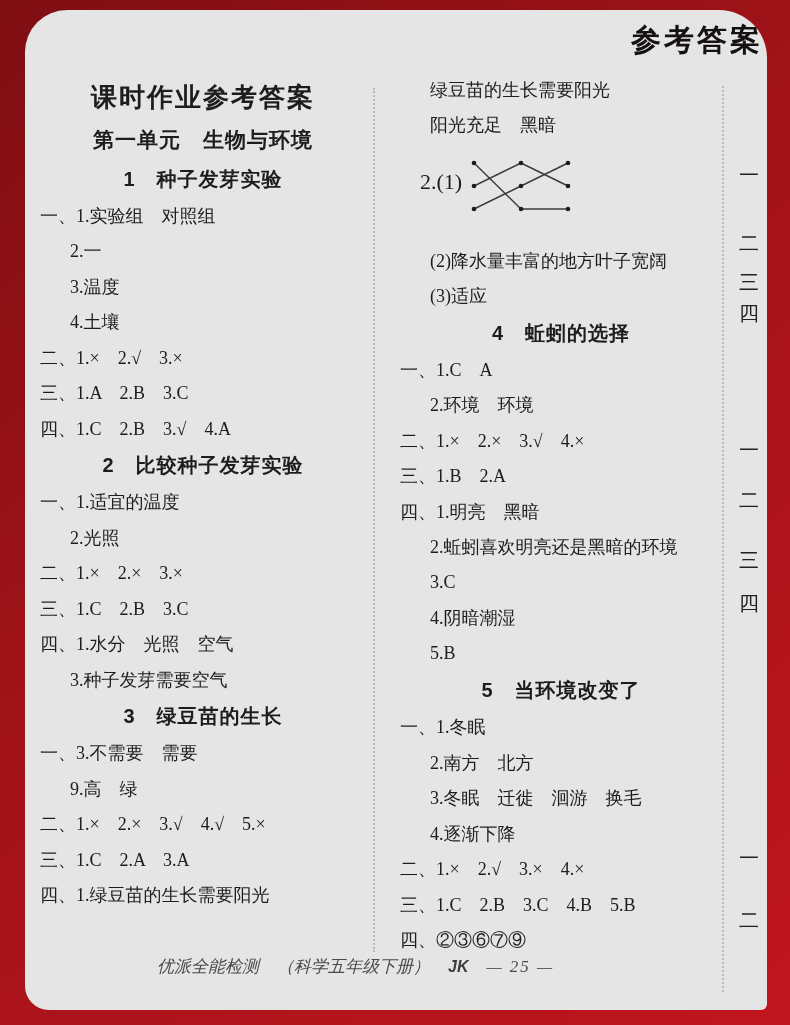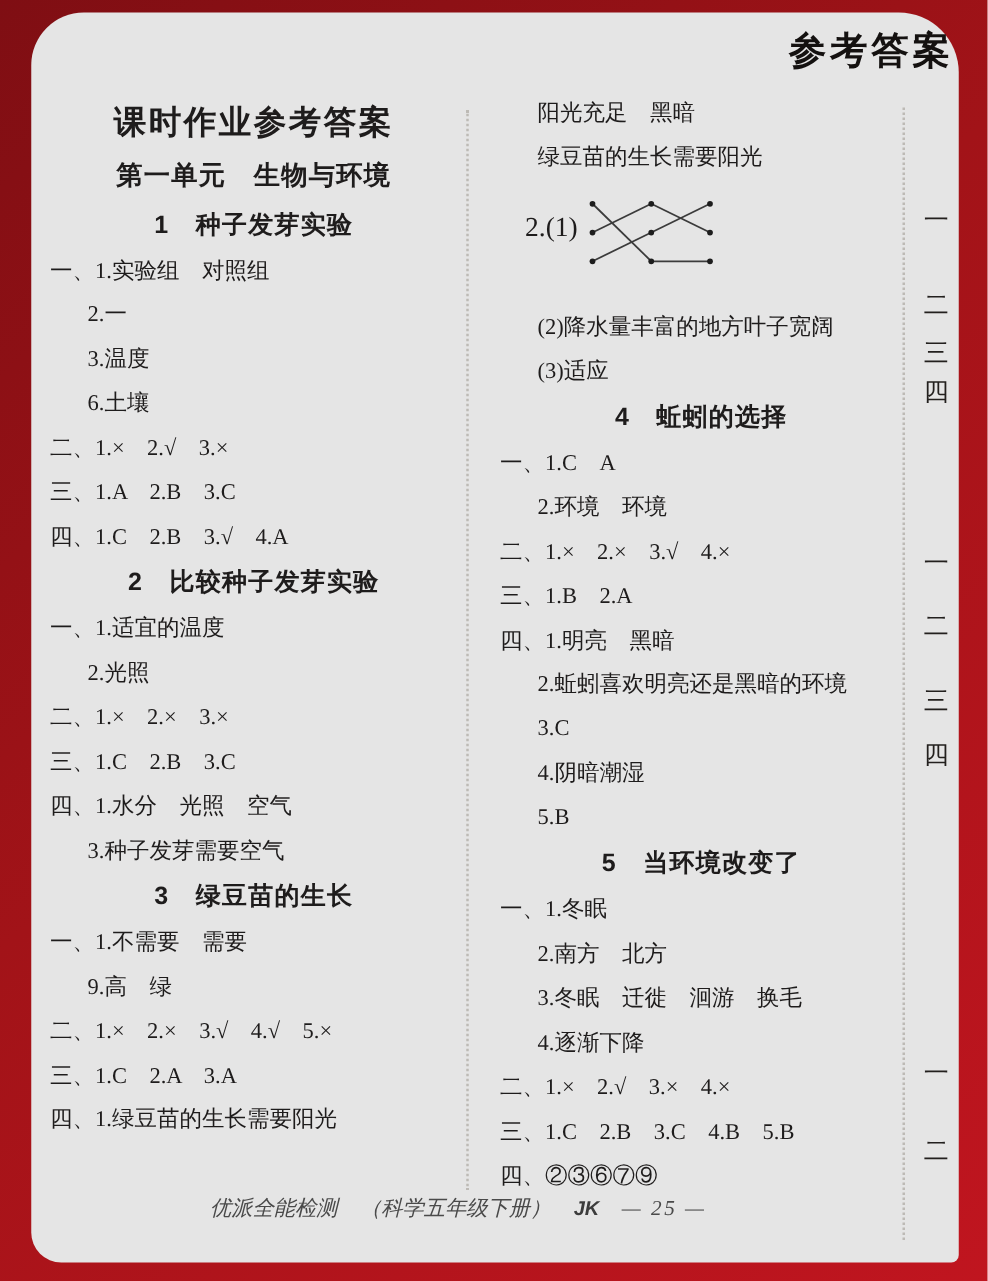--- a/index.html
+++ b/index.html
@@ -30,65 +30,65 @@
   .h3{height:38px;justify-content:center;font-family:"Liberation Sans",sans-serif;font-weight:700;font-size:20px;letter-spacing:1px;}
   .sub{padding-left:30px;}
   .diagram{height:100px;position:relative;align-items:flex-start;}
   .dlabel{margin:26px 0 0 20px;font-size:22px;}
   svg.match{position:absolute;left:64px;top:12px;}
   .divider{position:absolute;border-left:2px dotted #bdbab5;width:0;}
   .divider-mid{left:348px;top:78px;height:864px;}
   .divider-right{left:697px;top:76px;height:906px;}
   .edge-frag{position:absolute;left:714px;width:34px;font-size:20px;color:#23201e;}
   .footer{
-    position:absolute;left:143px;top:945px;
+    position:absolute;left:132px;top:945px;
     display:flex;align-items:baseline;gap:18px;
     font-style:italic;font-size:17px;color:#4a4a4a;white-space:nowrap;
   }
   .footer .brand{font-weight:700;font-family:"Liberation Sans",sans-serif;font-size:16px;color:#3c3c3c;}
   .footer .pageno{letter-spacing:2px;}
 </style>
 </head>
 <body style="background: linear-gradient(140deg, rgb(127, 14, 19), rgb(162, 19, 24) 45%, rgb(192, 21, 31));">
 
 <div class="page" style="background: #e5e5e5;">
   <div class="corner-title">参考答案</div>
 
   <div class="col col-left">
     <div class="page-title">课时作业参考答案</div>
     <div id="left-lines">
         <div class="line h2">第一单元　生物与环境</div>
         <div class="line h3">1　种子发芽实验</div>
         <div class="line item">一、1.实验组　对照组</div>
         <div class="line sub">2.一</div>
         <div class="line sub">3.温度</div>
-        <div class="line sub">6.土壤</div>
+        <div class="line sub">4.土壤</div>
         <div class="line item">二、1.×　2.√　3.×</div>
         <div class="line item">三、1.A　2.B　3.C</div>
         <div class="line item">四、1.C　2.B　3.√　4.A</div>
         <div class="line h3">2　比较种子发芽实验</div>
         <div class="line item">一、1.适宜的温度</div>
         <div class="line sub">2.光照</div>
         <div class="line item">二、1.×　2.×　3.×</div>
         <div class="line item">三、1.C　2.B　3.C</div>
         <div class="line item">四、1.水分　光照　空气</div>
         <div class="line sub">3.种子发芽需要空气</div>
         <div class="line h3">3　绿豆苗的生长</div>
-        <div class="line item">一、1.不需要　需要</div>
+        <div class="line item">一、3.不需要　需要</div>
         <div class="line sub">9.高　绿</div>
         <div class="line item">二、1.×　2.×　3.√　4.√　5.×</div>
         <div class="line item">三、1.C　2.A　3.A</div>
         <div class="line item">四、1.绿豆苗的生长需要阳光</div>
       </div>
   </div>
 
   <div class="col col-right">
     <div id="right-lines">
+        <div class="line sub">绿豆苗的生长需要阳光</div>
         <div class="line sub">阳光充足　黑暗</div>
-        <div class="line sub">绿豆苗的生长需要阳光</div>
         <div class="line diagram">
           <span class="dlabel">2.(1)</span>
           <svg width="116" height="64" class="match">
             <line x1="10" y1="8" x2="57" y2="54" stroke="#3b3b3b" stroke-width="1.4"></line>
             <line x1="10" y1="31" x2="57" y2="8" stroke="#3b3b3b" stroke-width="1.4"></line>
             <line x1="10" y1="54" x2="57" y2="31" stroke="#3b3b3b" stroke-width="1.4"></line>
             <line x1="57" y1="8" x2="104" y2="31" stroke="#3b3b3b" stroke-width="1.4"></line>
             <line x1="57" y1="31" x2="104" y2="8" stroke="#3b3b3b" stroke-width="1.4"></line>
             <line x1="57" y1="54" x2="104" y2="54" stroke="#3b3b3b" stroke-width="1.4"></line>
             <circle cx="10" cy="8" r="2.3" fill="#1d1d1d"></circle>

